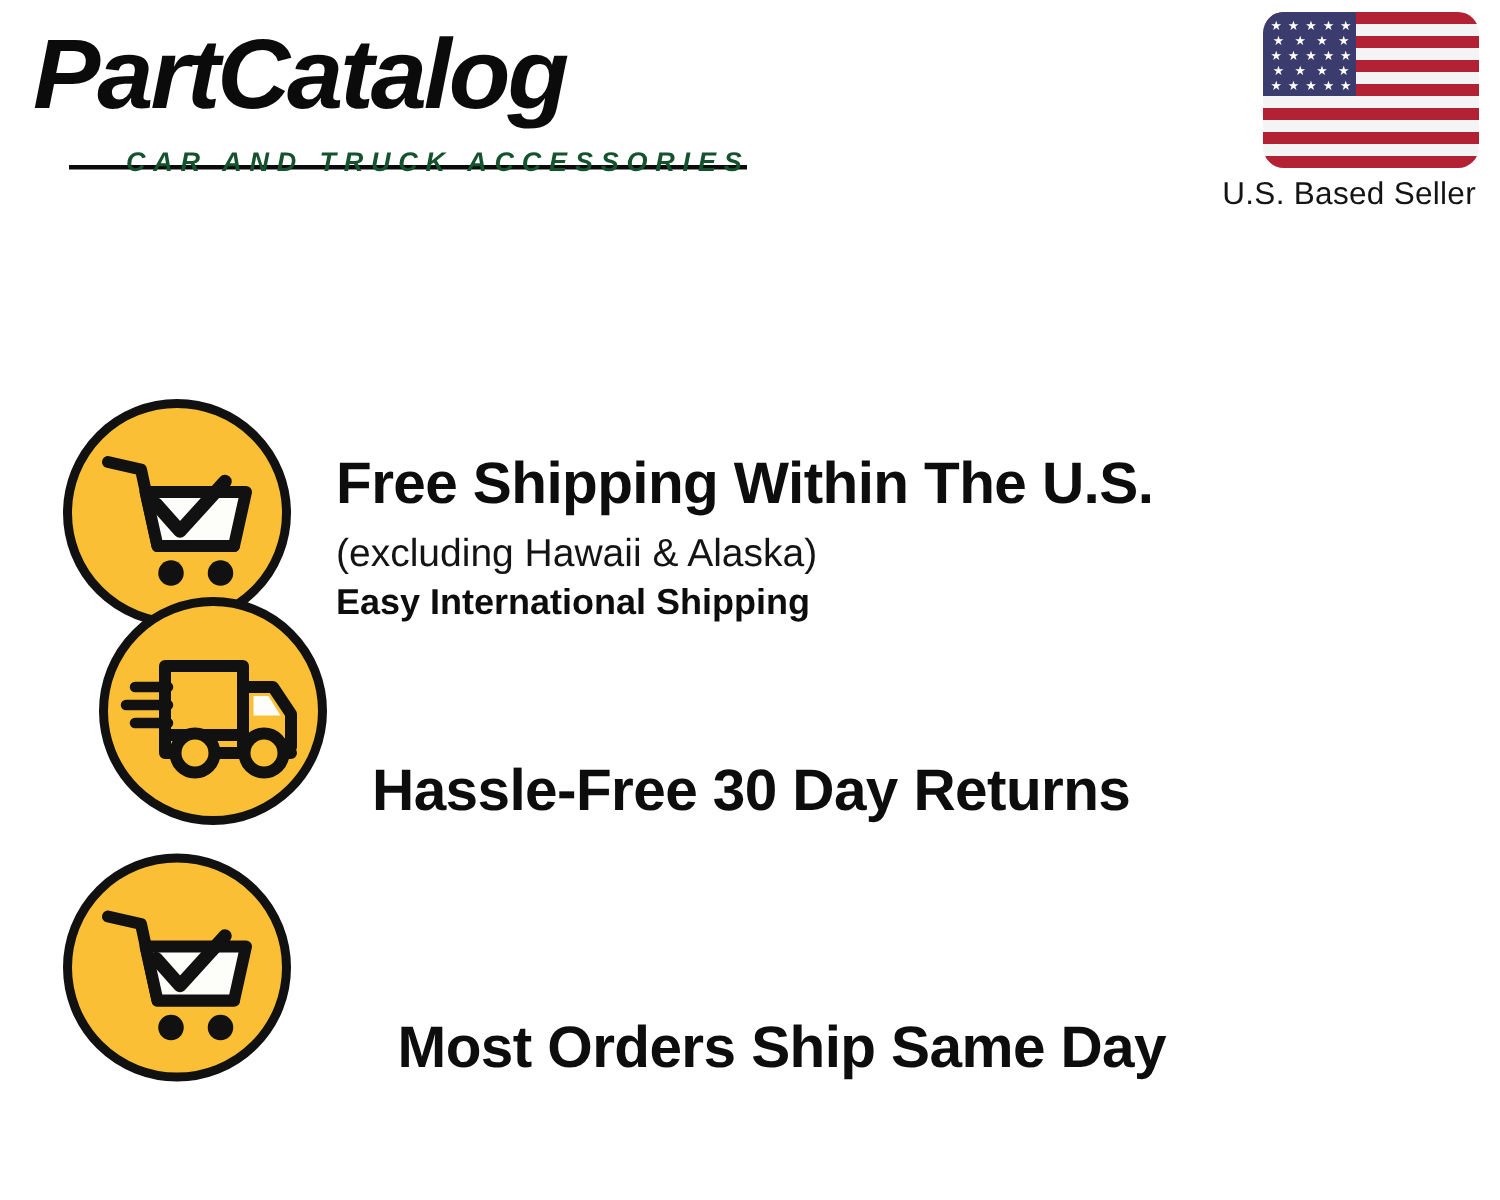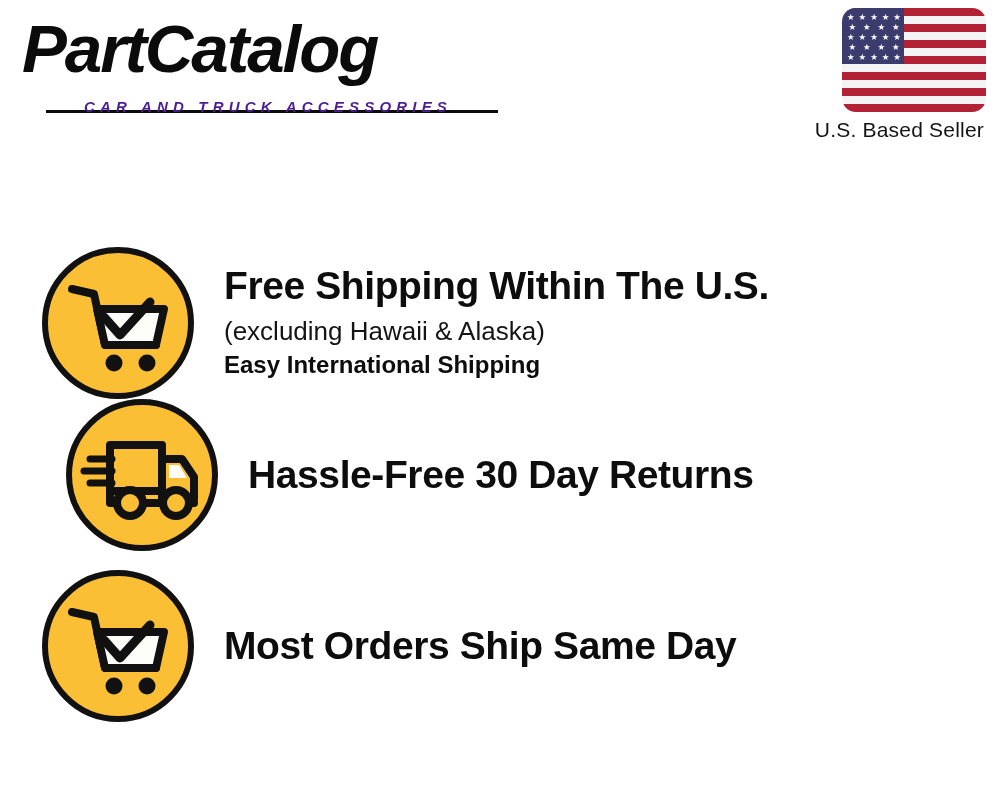--- a/index.html
+++ b/index.html
@@ -46,23 +46,23 @@
     transform: scaleX(1.02);
     transform-origin: left top;
   }
   #brand-tagline {
     position: absolute;
     left: 62px;
     top: 76px;
     font-family: "Liberation Sans", sans-serif;
     font-weight: 700;
     font-style: italic;
-    font-size: 15px;
+    font-size: 18px;
     letter-spacing: 5.2px;
-    color: #4c1d95;
+    color: #14532d;
     white-space: nowrap;
   }
   
   #brand-underline {
     position: absolute;
     left: 24px;
     top: 88px;
     width: 452px;
     height: 3px;
     background: #0b0b0b;
@@ -129,25 +129,25 @@
     position: absolute;
     left: 0;
     top: 228px;
     width: 1000px;
   }
   .feature-row {
     position: absolute;
     left: 0;
     width: 1000px;
     display: flex;
-    align-items: center;
+    align-items: flex-end;
   }
   #feature-row-0 { top: 0px;   height: 190px; }
   #feature-row-1 { top: 172px; height: 150px; padding-left: 24px; }
-  #feature-row-2 { top: 343px; height: 150px; }
+  #feature-row-2 { top: 343px; height: 150px; gap: 41px; }
 
   .feature-icon {
     position: relative;
     width: 152px;
     height: 152px;
     flex: 0 0 152px;
     margin-left: 42px;
   }
   .icon-circle {
     position: absolute;

